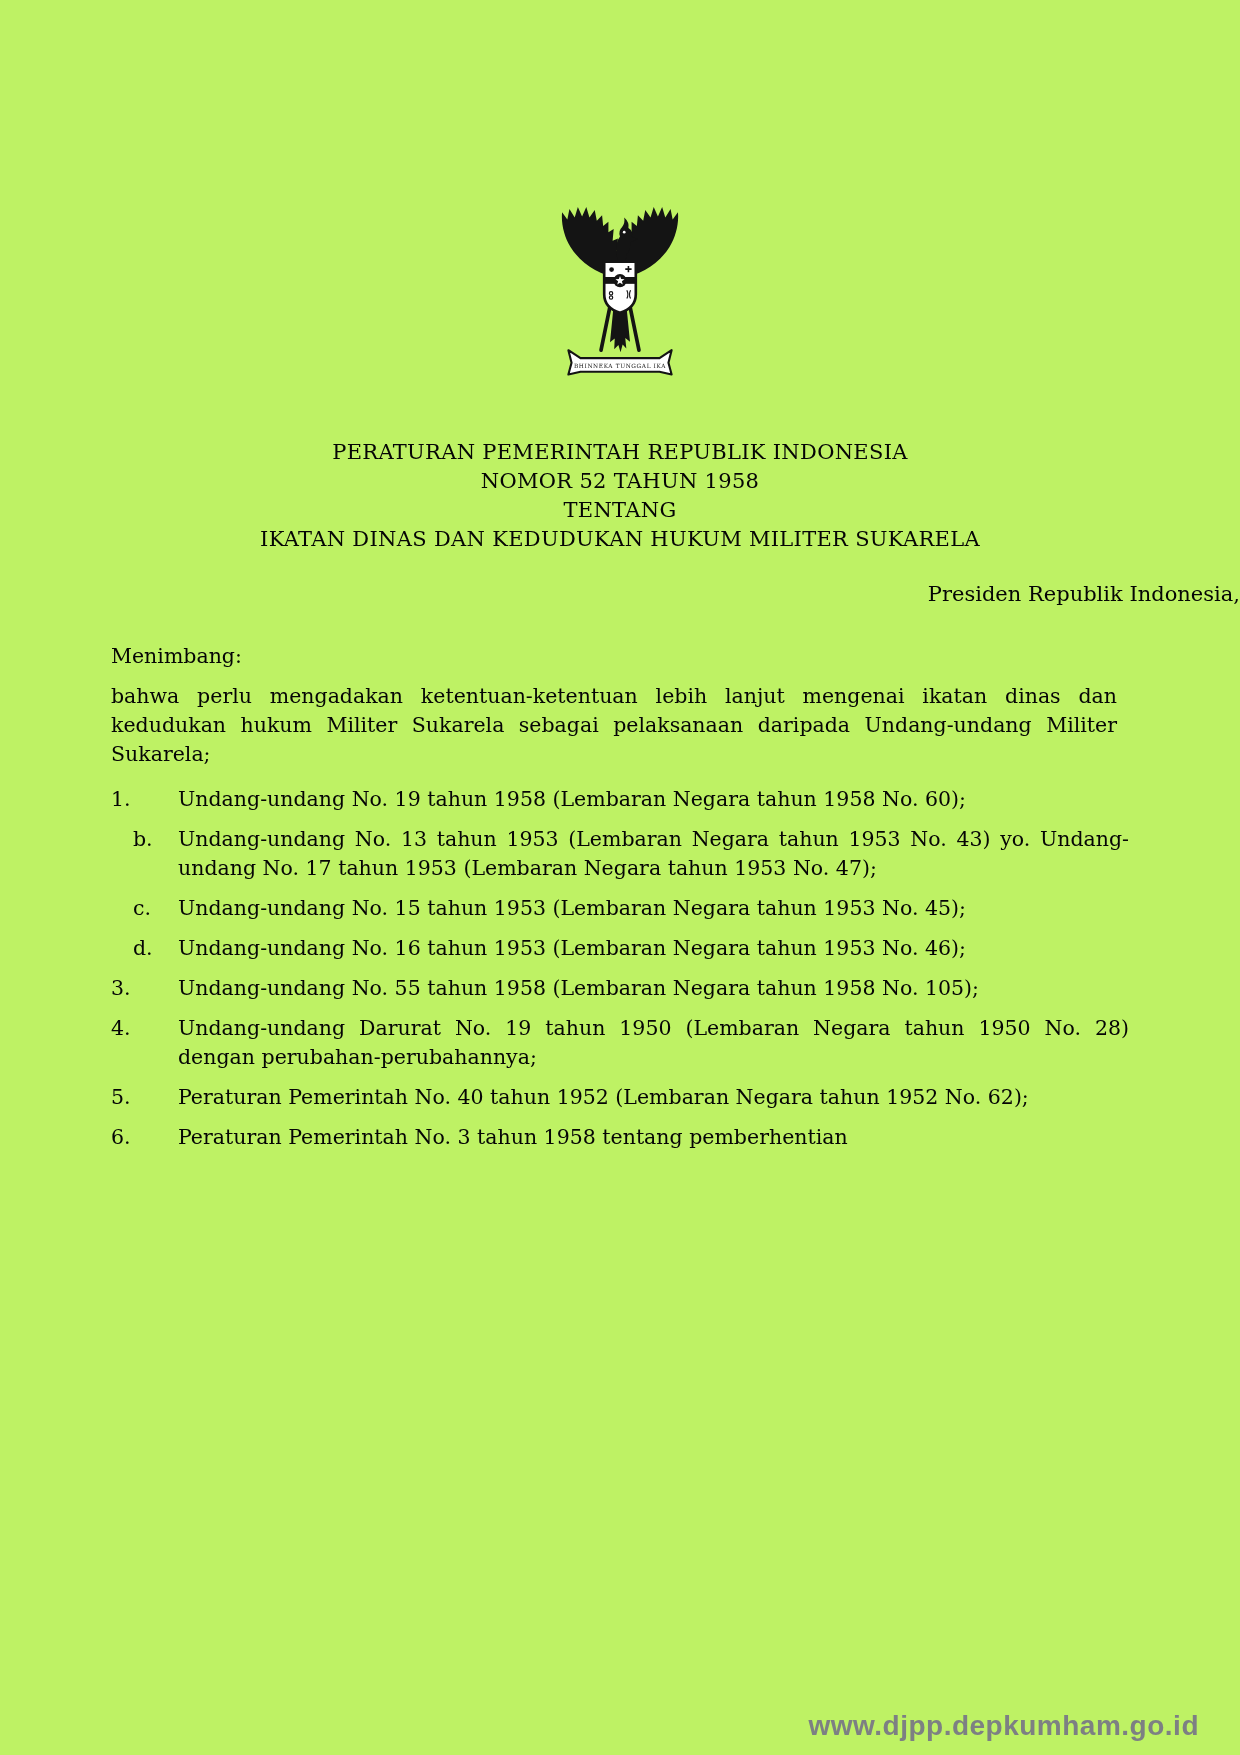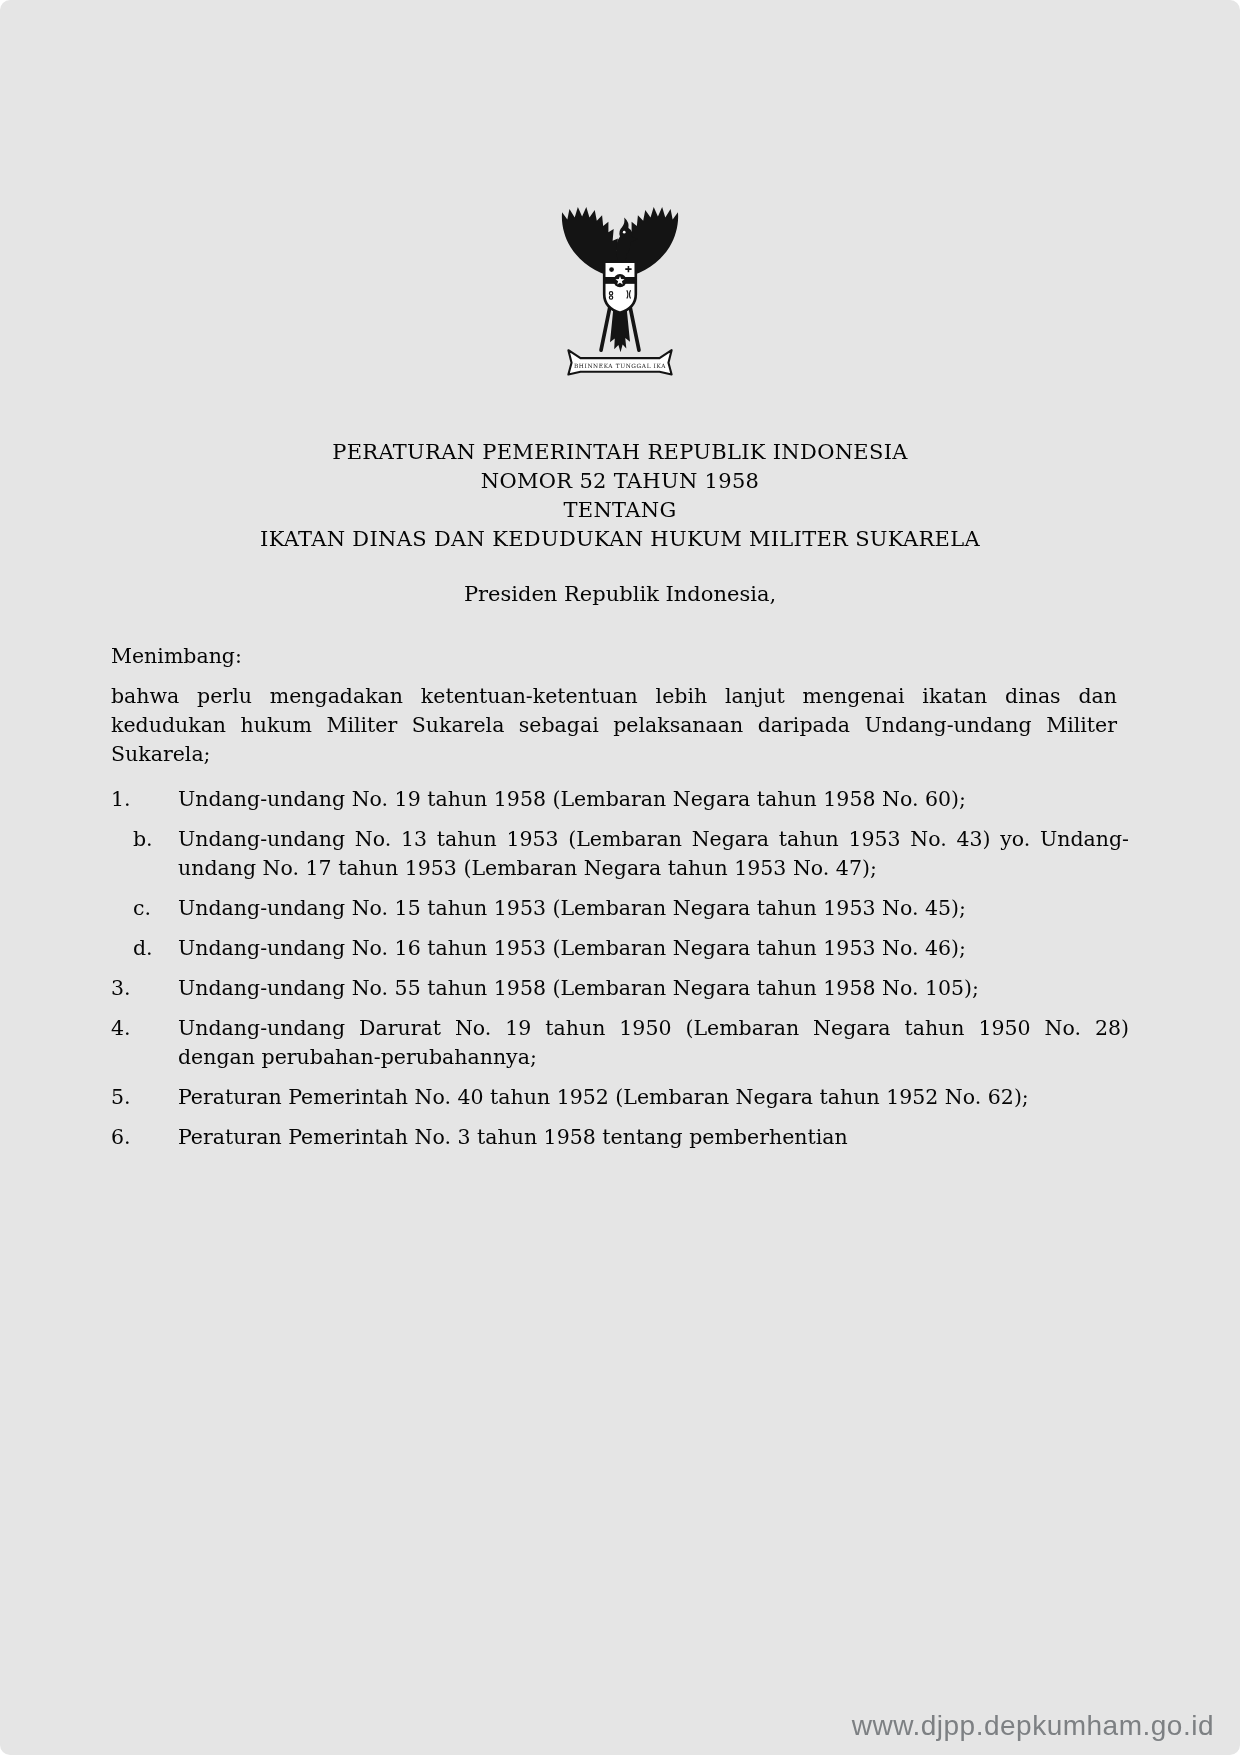--- a/index.html
+++ b/index.html
@@ -1,37 +1,36 @@
 <!DOCTYPE html>
 <html><head>
 <meta charset="utf-8">
 <style>
   html,body{margin:0;padding:0;background:#ffffff;}
   .page{
     position:relative;
     width:1240px;
     height:1755px;
-    background:#e5e5e5;
+    background:#bef264;
     font-family:"DejaVu Serif","Liberation Serif",serif;
     color:#050505;
     overflow:hidden;
-    border-radius:10px;
   }
   .emblem-wrap{padding-top:192px;text-align:center;}
   .emblem-wrap svg{display:inline-block;}
   .title-block{
     margin-top:52px;
     text-align:center;
     font-size:21px;
     line-height:29px;
     letter-spacing:0.3px;
   }
   .salutation{
     margin-top:26px;
-    text-align:center;
+    text-align:right;
     font-size:21px;
     line-height:28px;
   }
   .content{
     padding:0 111px;
     font-size:20.5px;
   }
   .sect-label{
     margin-top:34px;
     line-height:28px;
@@ -52,24 +51,24 @@
     flex:0 0 67px;
     box-sizing:border-box;
   }
   .item.sub .num{padding-left:22px;}
   .item .txt{
     flex:1;
     text-align:justify;
   }
   .footer{
     position:absolute;
-    right:26px;
+    right:41px;
     bottom:13px;
     font-family:"Liberation Sans","DejaVu Sans",sans-serif;
-    font-weight:normal;
+    font-weight:bold;
     font-size:28px;
     color:#7d8083;
     letter-spacing:0.5px;
   }
 </style>
 </head>
 <body>
 
 <div class="page">
 

